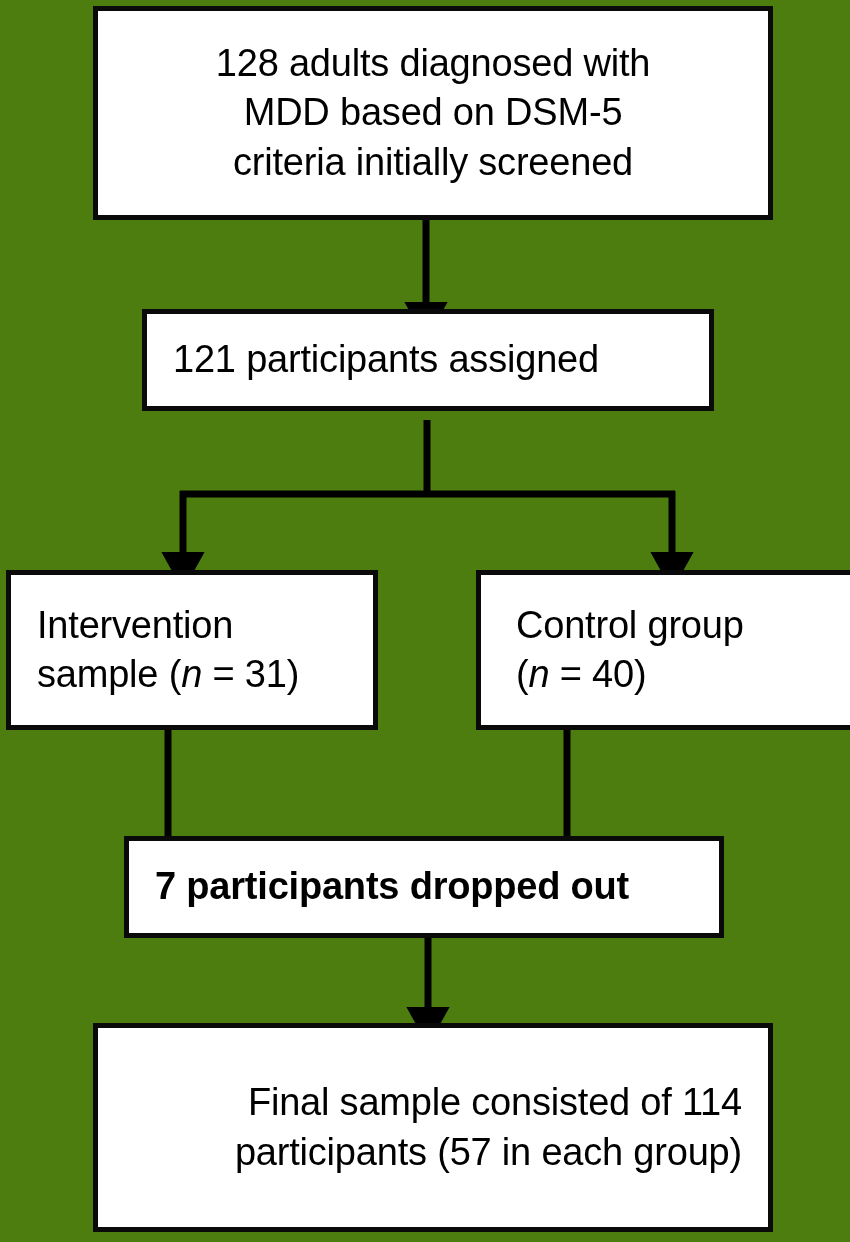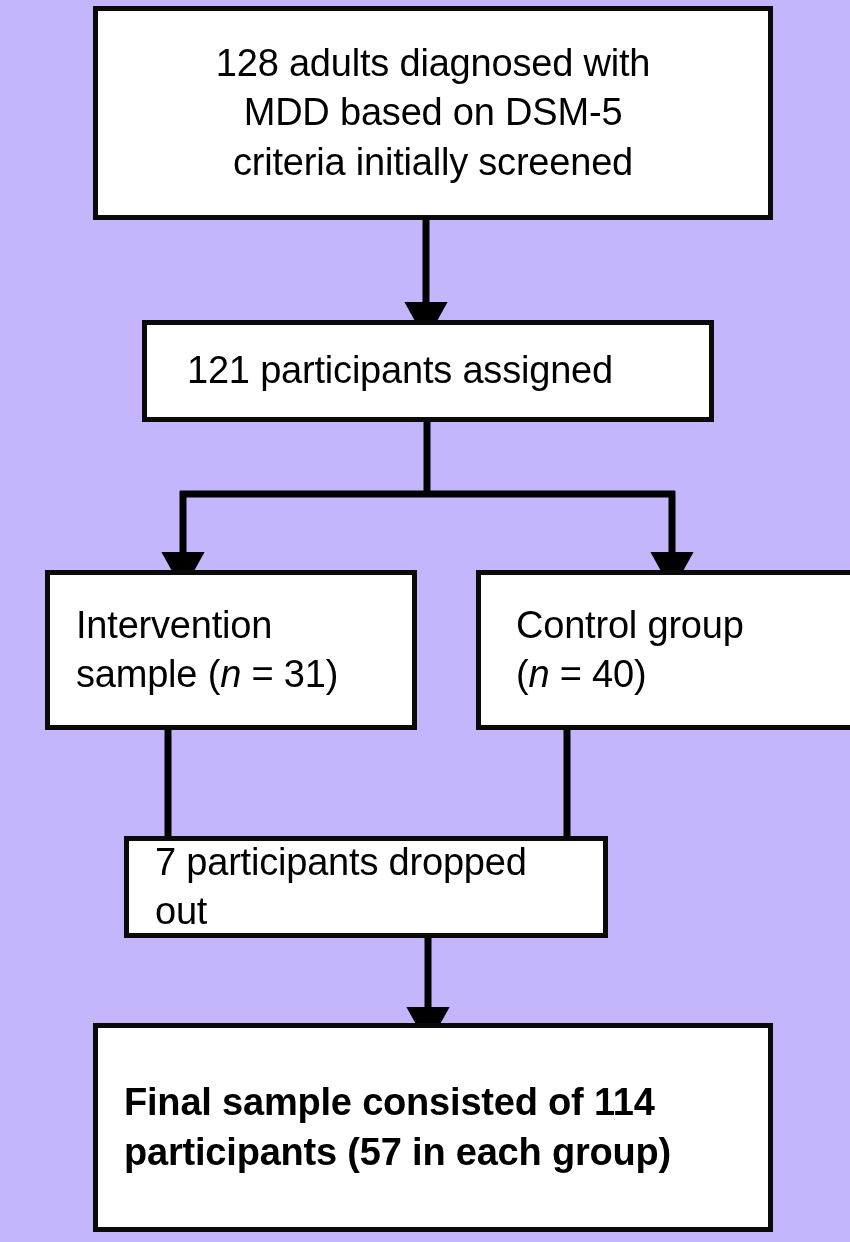--- a/index.html
+++ b/index.html
@@ -9,21 +9,21 @@
     background: #ffffff;
   }
   body {
     font-family: "Liberation Sans", sans-serif;
     color: #000000;
   }
   #flow-root {
     position: relative;
     width: 850px;
     height: 1242px;
-    background: #c4b5fd;
+    background: #4d7c0f;
     overflow: hidden;
   }
   .flow-svg {
     position: absolute;
     left: 0;
     top: 0;
     width: 850px;
     height: 1242px;
     pointer-events: none;
   }
@@ -45,49 +45,49 @@
     color: #000000;
   }
   
   #node-screened {
     left: 93px;  top: 6px;    width: 680px;  height: 214px;
     padding: 0 28px;
   }
   #node-screened .node-text { text-align: center; }
 
   #node-assigned {
-    left: 142px; top: 320px;  width: 572px;  height: 102px;
-    padding: 0 40px;
+    left: 142px; top: 309px;  width: 572px;  height: 102px;
+    padding: 0 26px;
   }
   #node-assigned .node-text { text-align: left; }
 
   #node-intervention {
     left: 6px;   top: 570px;  width: 372px;  height: 160px;
     padding: 0 26px;
-    margin-left: 39px;
   }
   #node-intervention .node-text { text-align: left; }
 
   #node-control {
     left: 476px; top: 570px;  width: 396px;  height: 160px;
     padding: 0 35px;
   }
   #node-control .node-text { text-align: left; }
 
   #node-dropout {
-    left: 124px; top: 836px;  width: 484px;  height: 102px;
+    left: 124px; top: 836px;  width: 600px;  height: 102px;
     padding: 0 26px;
+    font-weight: bold;
   }
   #node-dropout .node-text { text-align: left; }
 
   #node-final {
     left: 93px;  top: 1023px; width: 680px;  height: 209px;
     padding: 0 26px;
   }
-  #node-final .node-text { text-align: left; font-weight: bold; }
+  #node-final .node-text { text-align: right; }
 
   .node-text i,
   .node-text .ital {
     font-style: italic;
   }
 </style>
 </head>
 <body>
 
 <div id="flow-root">

